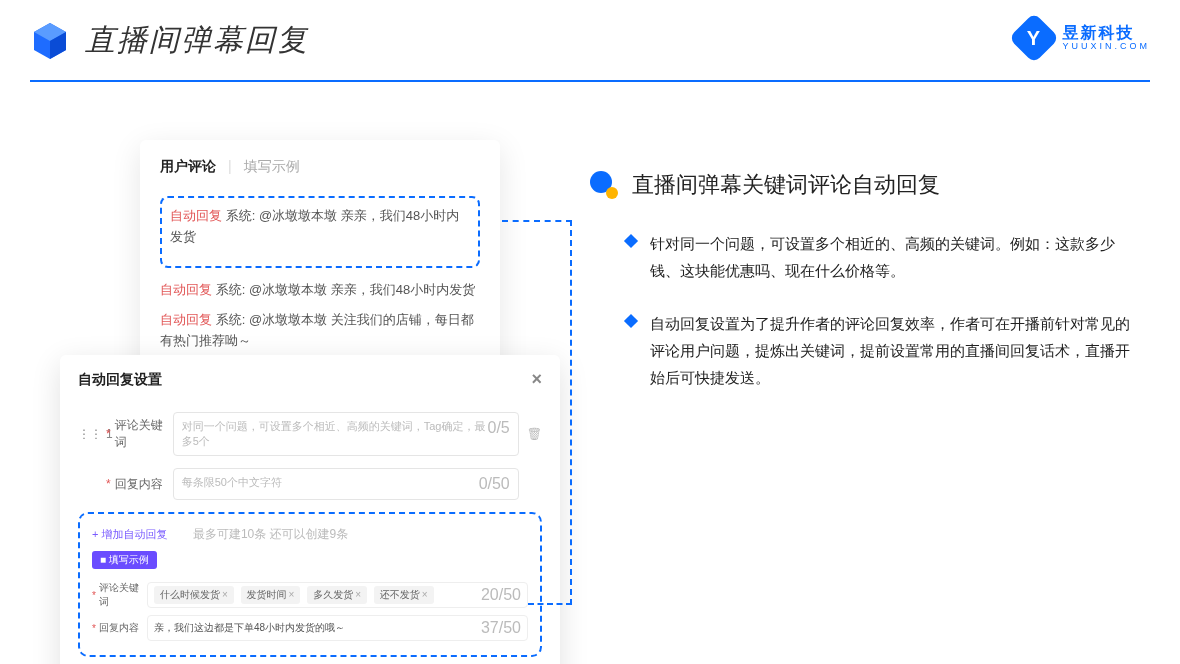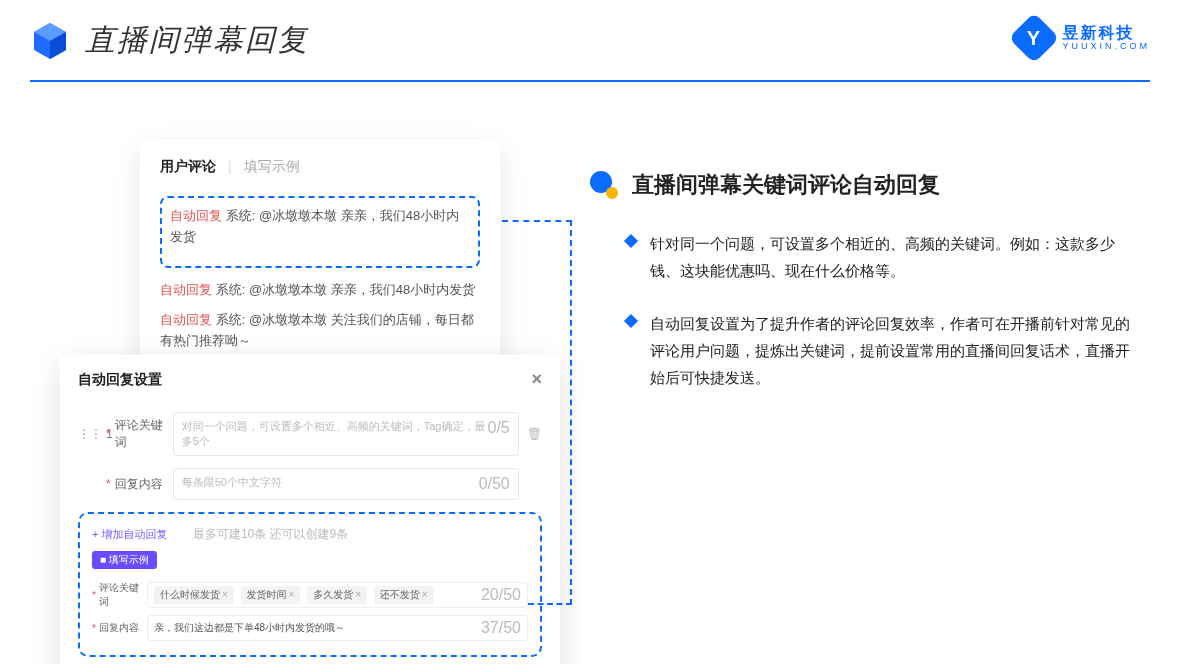--- a/index.html
+++ b/index.html
@@ -55,21 +55,21 @@
 .conn1 { left:442px; top:80px; width:70px; height:2px; border-top:2px dashed #0a6cff; }
 .conn2 { left:510px; top:80px; width:2px; height:385px; border-left:2px dashed #0a6cff; }
 .conn3 { left:468px; top:463px; width:44px; height:2px; border-top:2px dashed #0a6cff; }
 
 
 .right { position:absolute; left:590px; top:170px; width:540px; }
 .sect-title { display:flex; align-items:center; margin-bottom:30px; }
 .bub-icon { width:28px; height:28px; position:relative; margin-right:14px; }
 .bub-icon .c1 { position:absolute; width:22px; height:22px; background:#0a6cff; border-radius:50%; left:0; top:0; }
 .bub-icon .c2 { position:absolute; width:12px; height:12px; background:#ffb400; border-radius:50%; right:0; bottom:0; }
-.sect-title h2 { font-size:22px; color:#222; font-weight:700; }
+.sect-title h2 { font-size:22px; color:#222; font-weight:400; }
 .bullet { display:flex; margin-bottom:26px; padding-left:36px; }
 .bullet .diamond { width:10px; height:10px; background:#0a6cff; transform:rotate(45deg); margin-top:6px; flex-shrink:0; margin-right:14px; }
 .bullet p { font-size:15px; color:#222; line-height:1.8; }
 </style>
 </head>
 <body>
 
 <div class="header">
   <div class="logo-cube">
     <svg viewBox="0 0 40 40">

